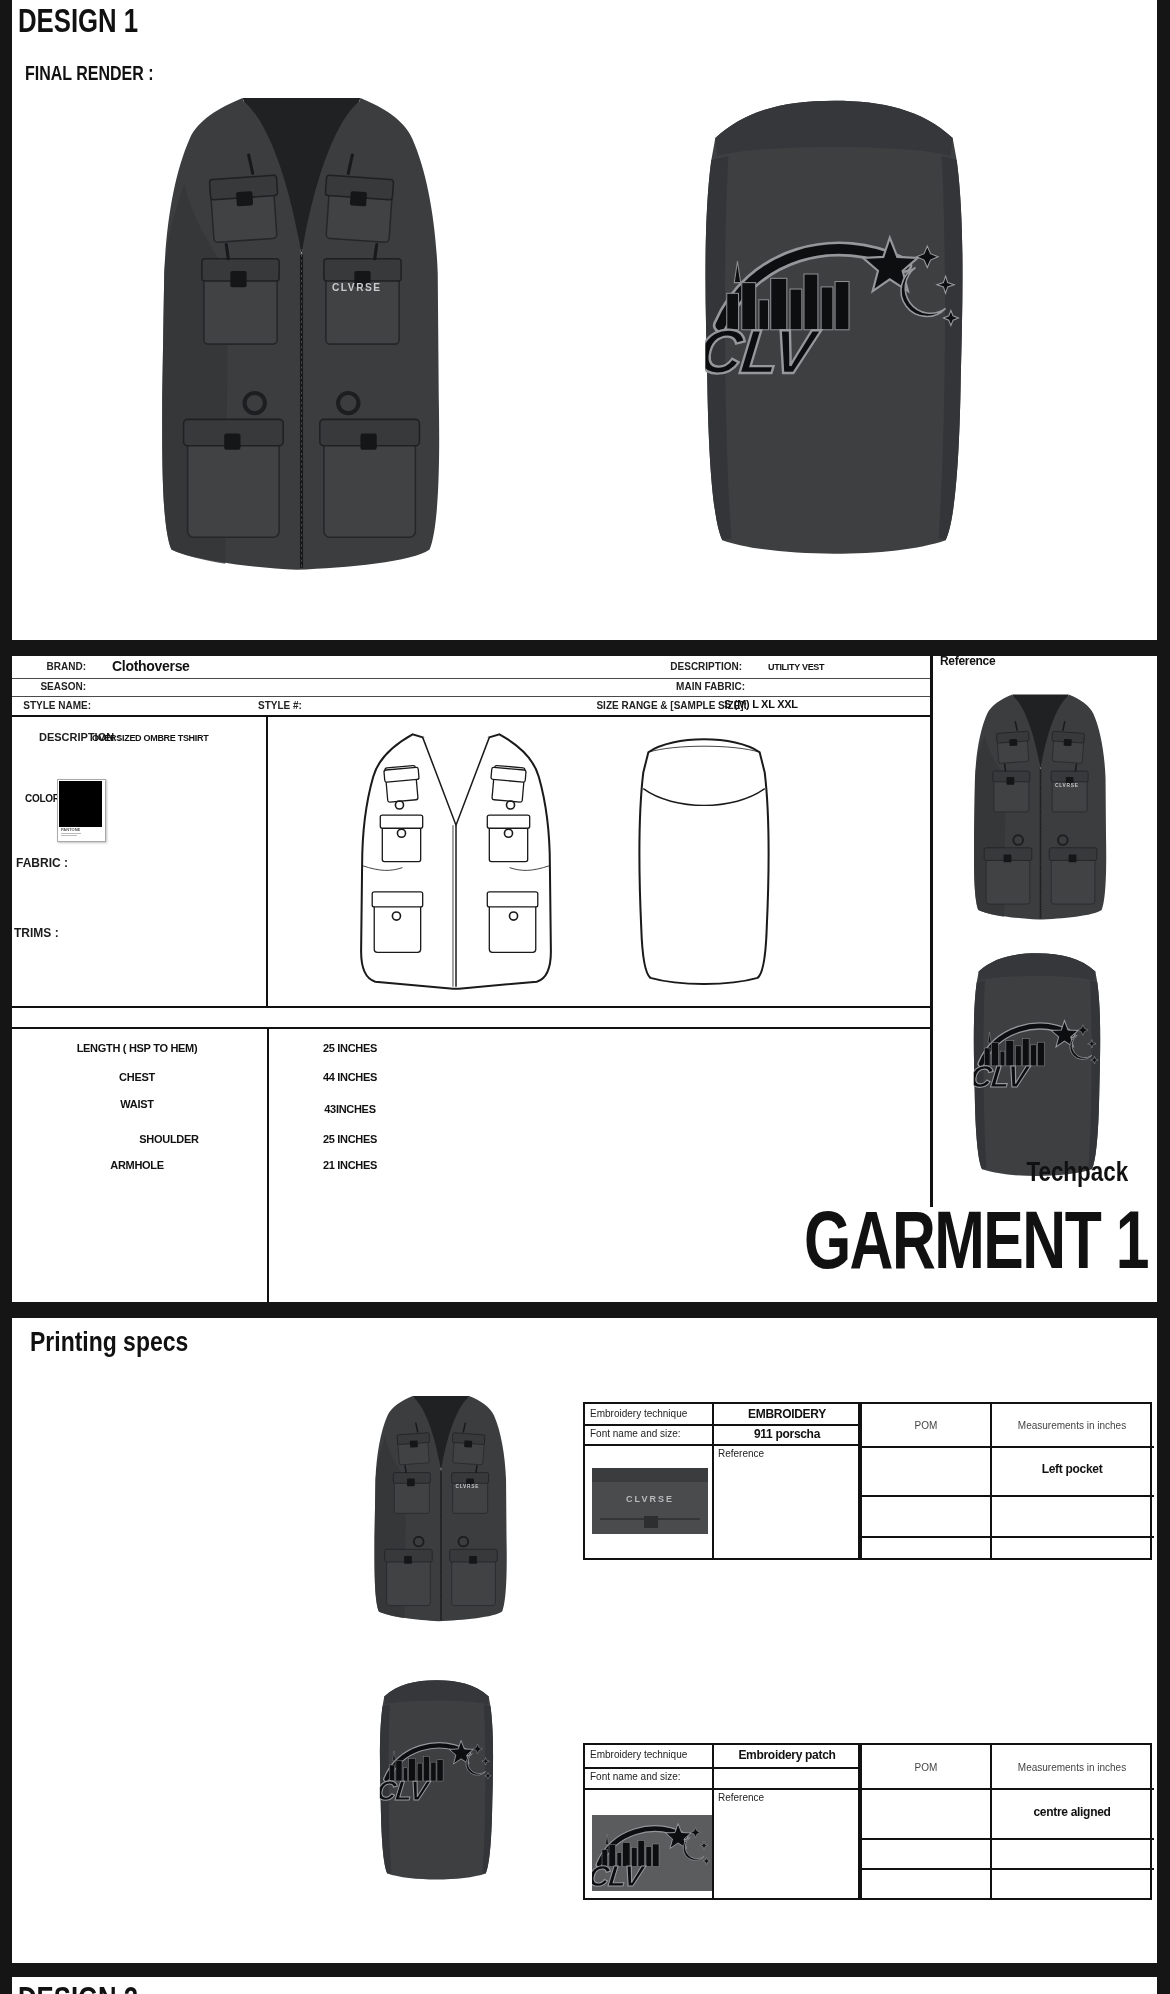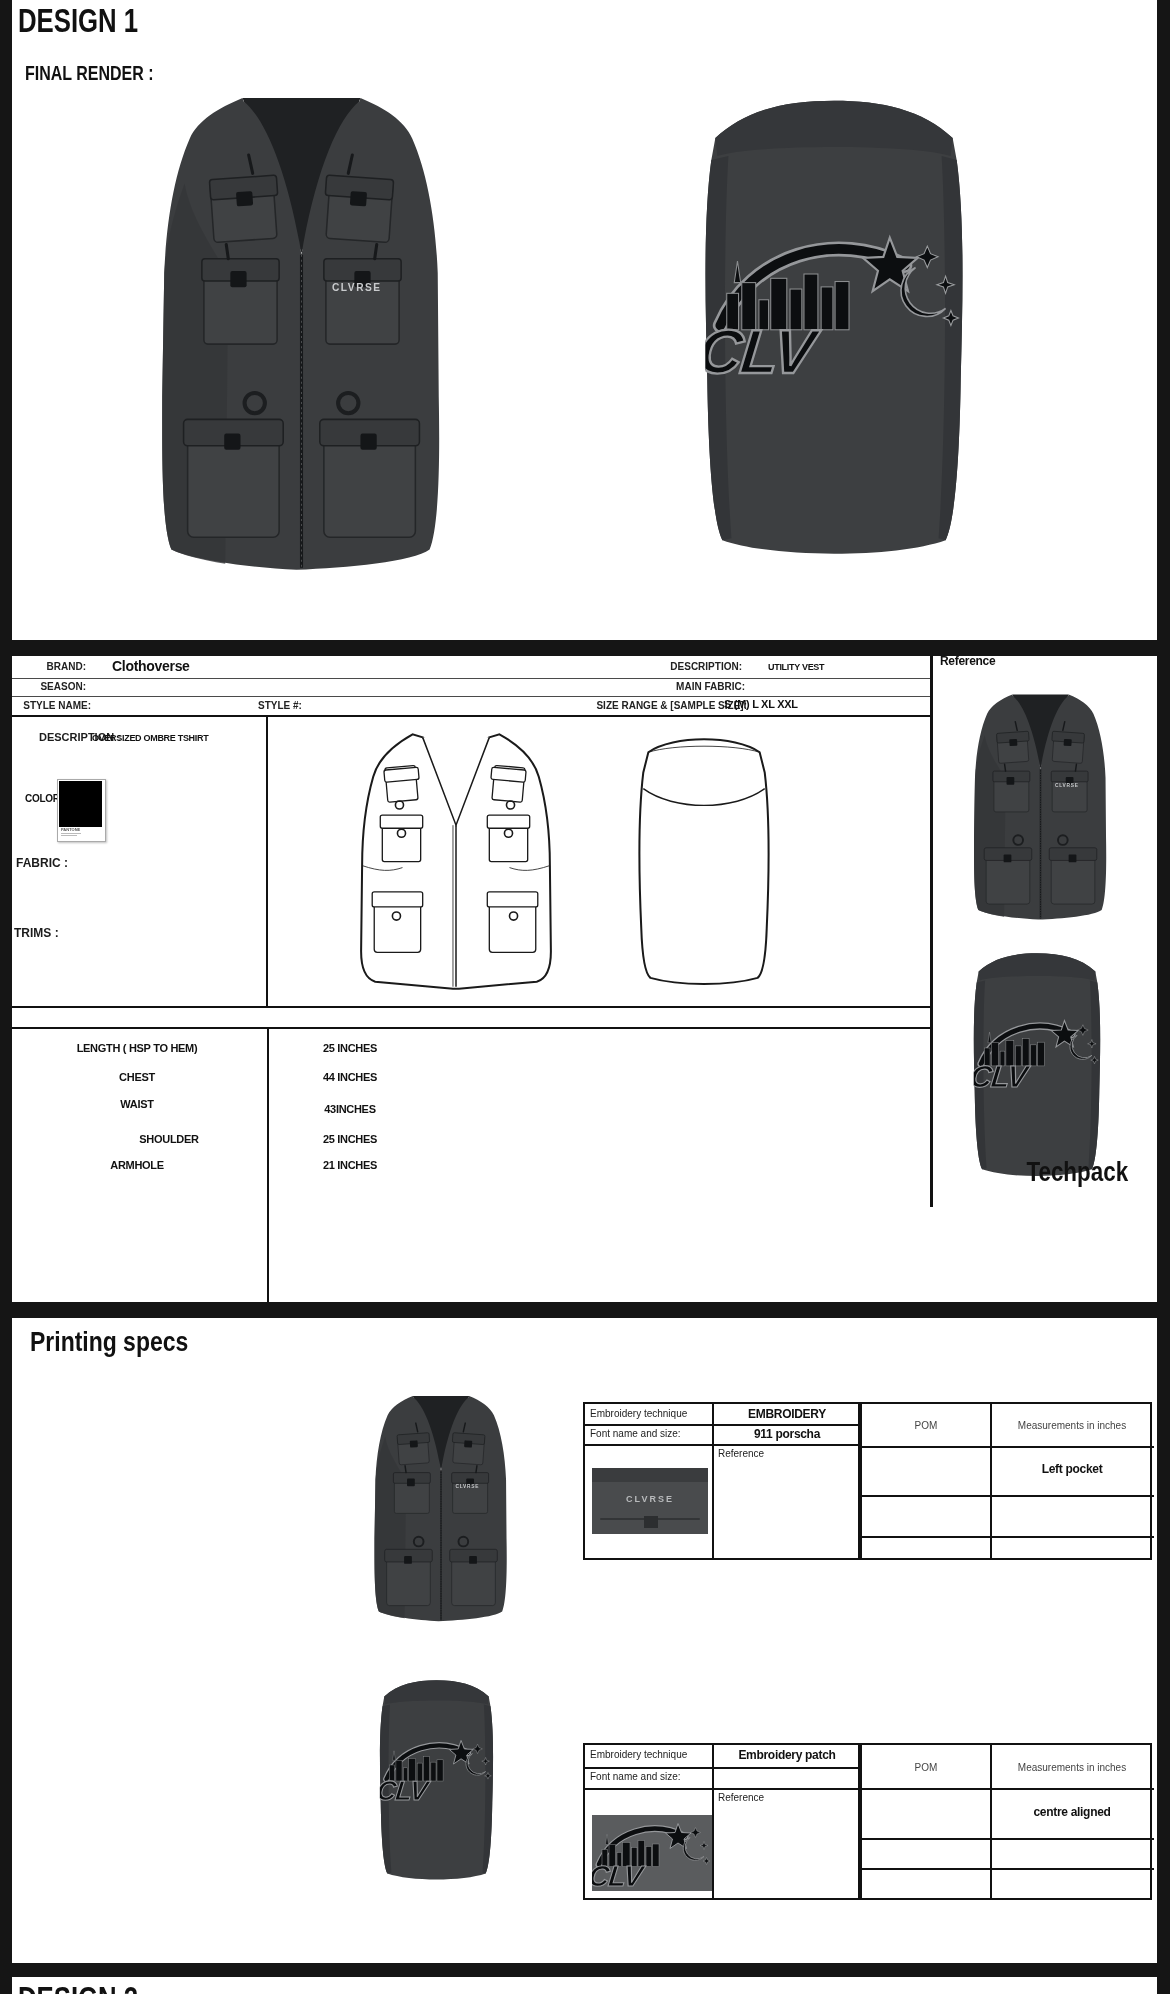--- a/index.html
+++ b/index.html
@@ -227,20 +227,23 @@
   <svg class="abs" style="left:958px;top:678px;" width="165" height="260">
       <use href="#front-vest"></use>
     </svg>
   <svg class="abs" style="left:948px;top:948px;" width="178" height="238">
       <use href="#back-vest"></use>
     </svg>
 
   <div class="abs" style="right:42px;top:1156px;font-size:28px;">
     <span class="sx" style="transform:scaleX(0.8);transform-origin:right top;">Techpack</span>
   </div>
+  <div class="abs" style="right:22px;top:1198px;font-size:82px;line-height:84px;">
+    <span class="sx" style="transform:scaleX(0.74);transform-origin:right top;letter-spacing:-2px;">GARMENT 1</span>
+  </div>
 
   <div class="abs bar" style="left:0;top:1302px;width:1170px;height:16px;"></div>
 
   <div class="abs" style="left:30px;top:1326px;font-size:28px;">
     <span class="sx" style="transform:scaleX(0.82);">Printing specs</span>
   </div>
 
   <svg class="abs" style="left:354px;top:1393px;" width="174" height="233">
       <use href="#front-vest"></use>
     </svg>

